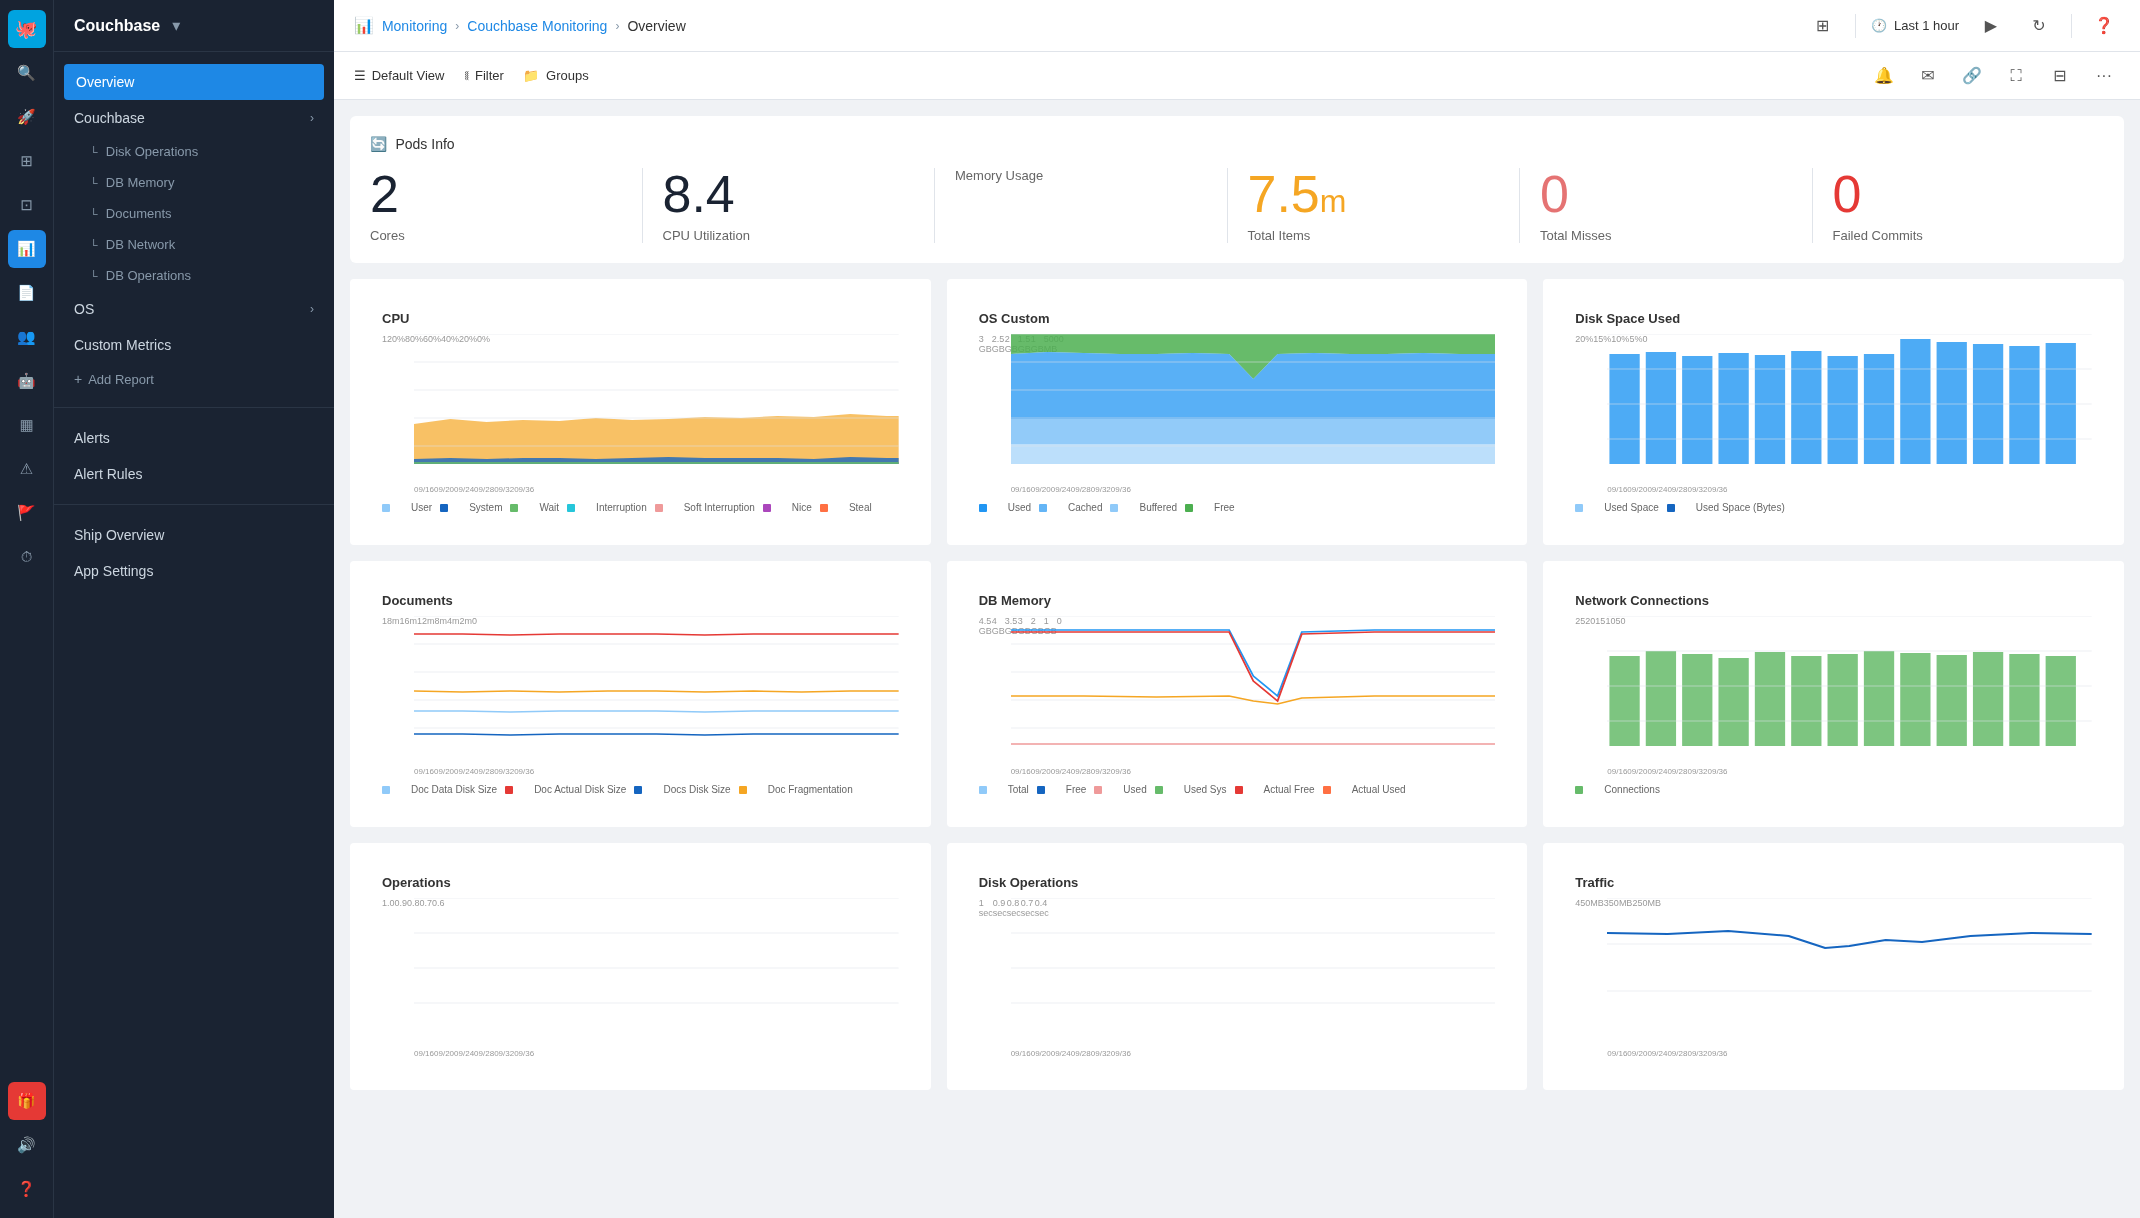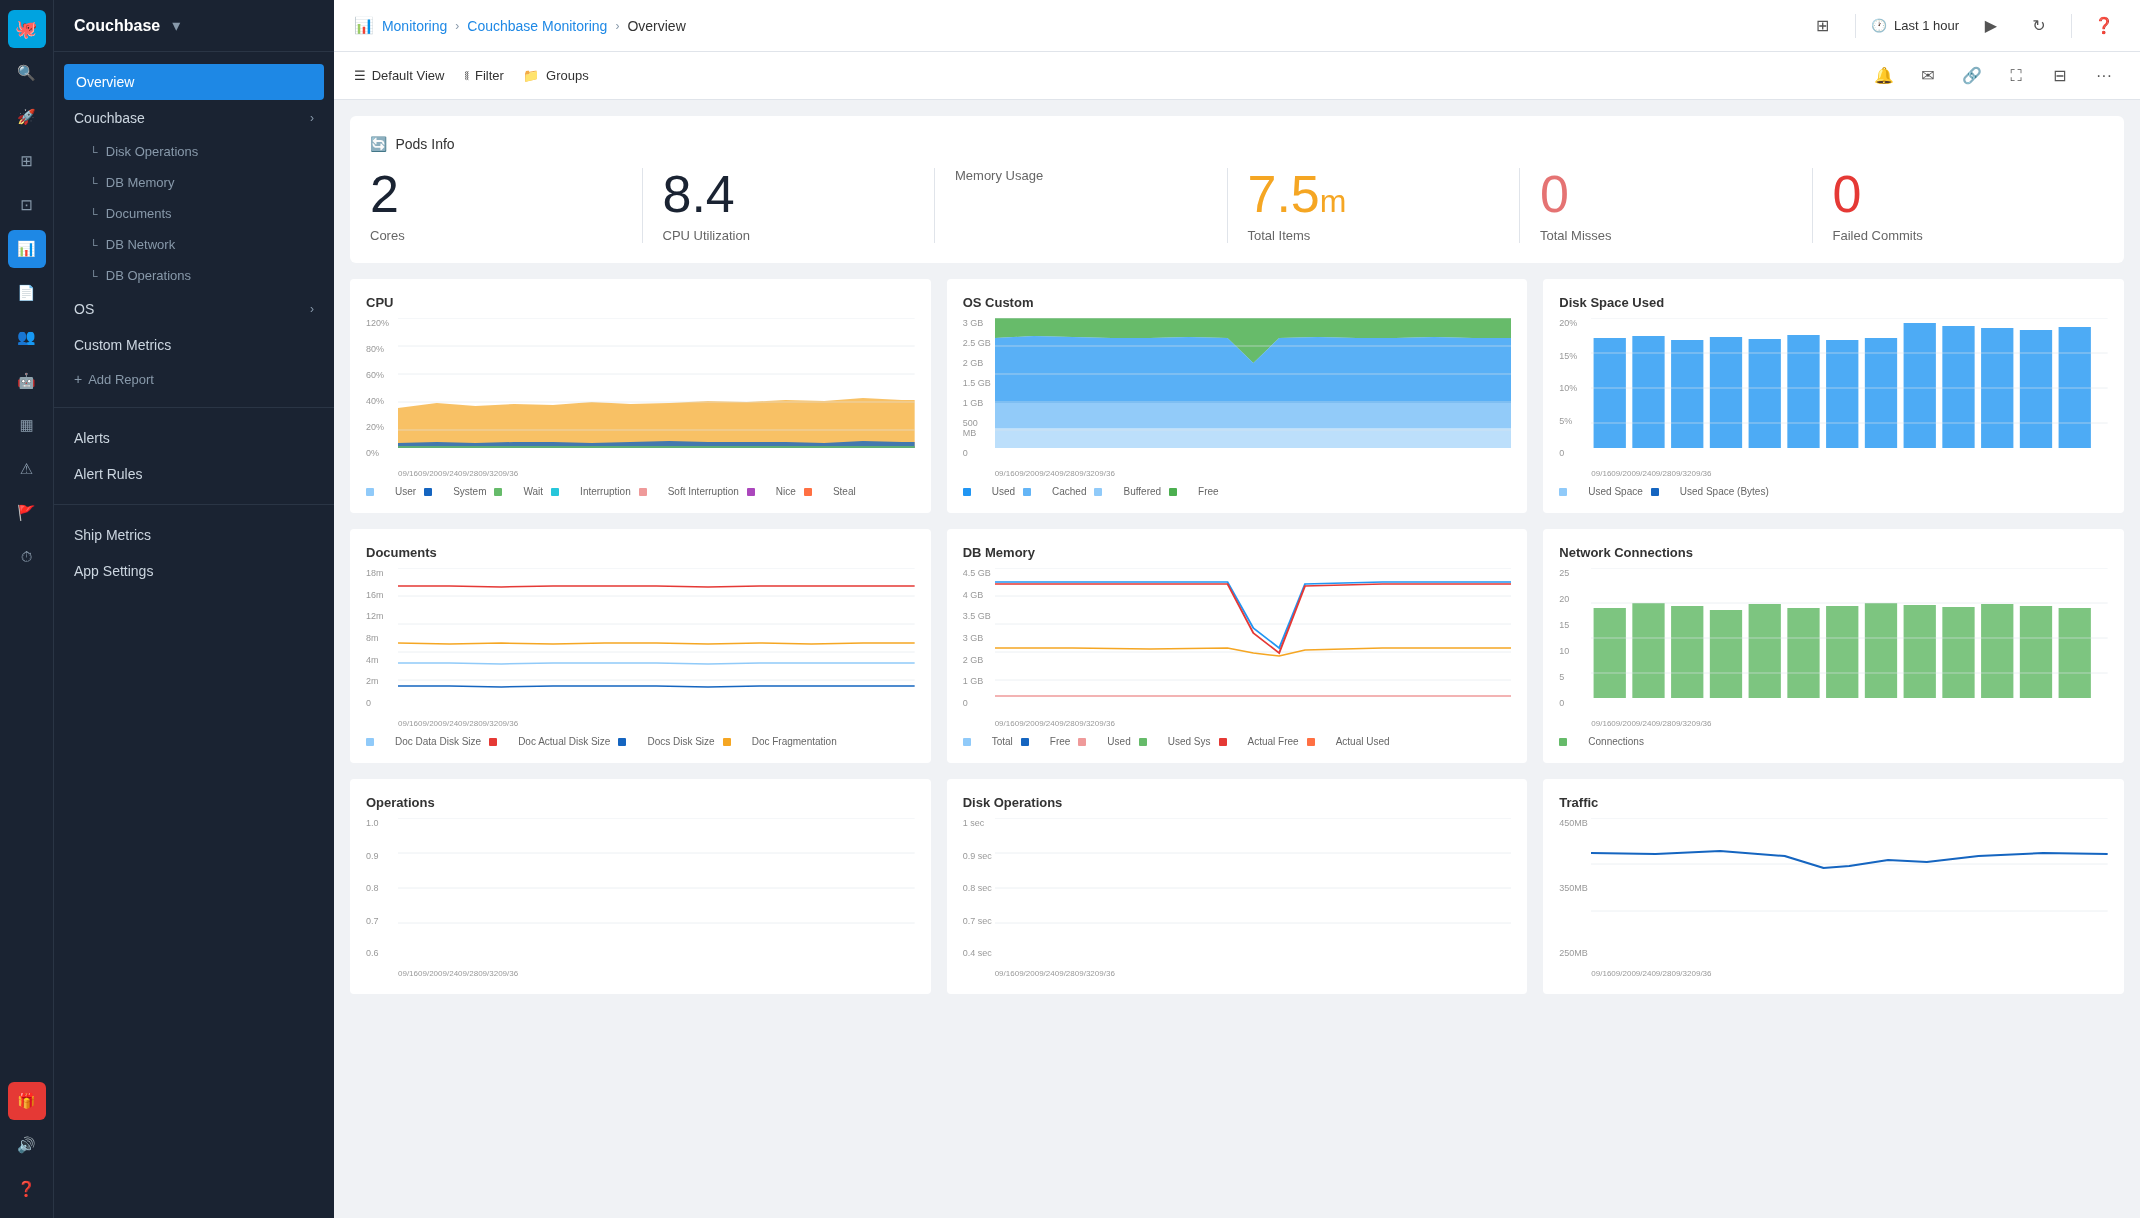--- a/index.html
+++ b/index.html
@@ -47,27 +47,27 @@
     .pods-metric:first-child { padding-left: 0; }
     .pods-metric:last-child { border-right: none; }
     .pods-metric-value { font-size: 52px; font-weight: 300; line-height: 1; margin-bottom: 8px; color: #1a2332; }
     .pods-metric-value.orange { color: #f5a623; }
     .pods-metric-value.light-red { color: #e57373; }
     .pods-metric-value.red { color: #e53935; }
     .pods-metric-label { font-size: 13px; color: #666; font-weight: 500; }
 
     
     .charts-grid { display: grid; grid-template-columns: repeat(3, 1fr); gap: 16px; }
-    .chart-card { background: #fff; border-radius: 4px; padding: 16px; }
+    .chart-card { background: #fff; border-radius: 4px; padding: 32px; }
     .chart-title { font-size: 13px; font-weight: 600; color: #333; margin-bottom: 8px; }
     .chart-area { height: 160px; position: relative; overflow: hidden; }
     .chart-legend { display: flex; flex-wrap: wrap; gap: 8px; margin-top: 8px; font-size: 10px; color: #666; }
     .legend-item { display: flex; align-items: center; gap: 21px; }
     .legend-dot { width: 8px; height: 8px; border-radius: 1px; }
-    .y-labels { position: absolute; left: 0; top: 0; bottom: 20px; display: flex; flex-direction: column; justify-content: space-between; font-size: 9px; color: #999; width: 30px; }
+    .y-labels { position: absolute; left: 0; top: 0; bottom: 20px; display: flex; flex-direction: row; justify-content: space-between; font-size: 9px; color: #999; width: 30px; }
     .chart-inner { position: absolute; left: 32px; right: 0; top: 0; bottom: 20px; }
     .x-labels { position: absolute; left: 32px; right: 0; bottom: 0; display: flex; justify-content: flex-start; font-size: 8px; color: #999; }
 
     
     svg { width: 100%; height: 100%; }
 
     .main-sidebar { width: 280px; min-width: 280px; background: #1a2332; color: #fff; display: flex; flex-direction: column; height: 100vh; overflow-y: auto; }
 
     .layout { display: flex; width: 100%; height: 100vh; }
     .icon-col { width: 54px; background: #1a2332; display: flex; flex-direction: column; align-items: center; padding: 10px 0; gap: 6px; border-right: 1px solid #2a3545; }
@@ -142,21 +142,21 @@
       <div class="nav-item">
         <span>Alerts</span>
       </div>
       <div class="nav-item">
         <span>Alert Rules</span>
       </div>
 
       <hr class="nav-divider">
 
       <div class="nav-item">
-        <span>Ship Metrics</span>
+        <span>Ship Overview</span>
       </div>
       <div class="nav-item">
         <span>App Settings</span>
       </div>
     </div>
   </div>
 
   <div class="main">
 
     <div class="topbar">

